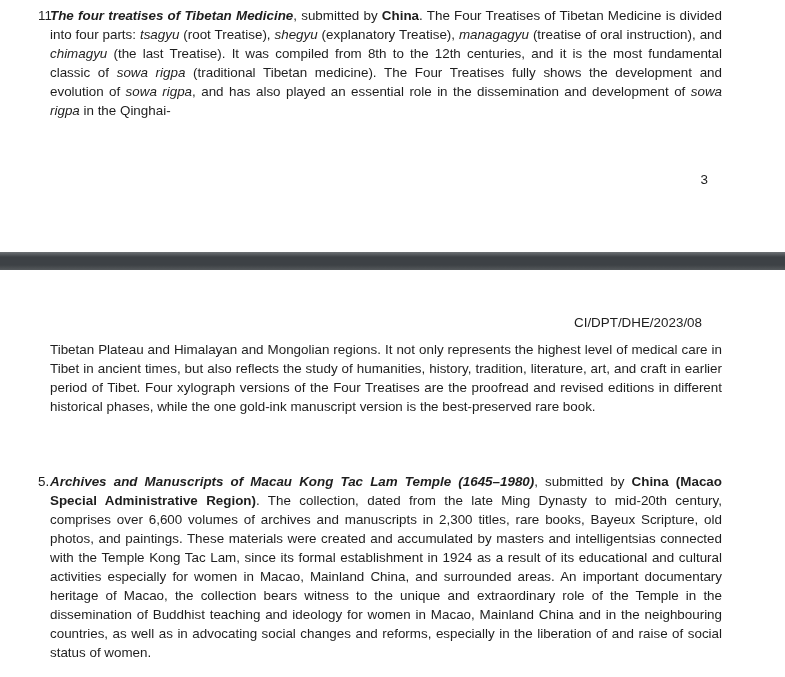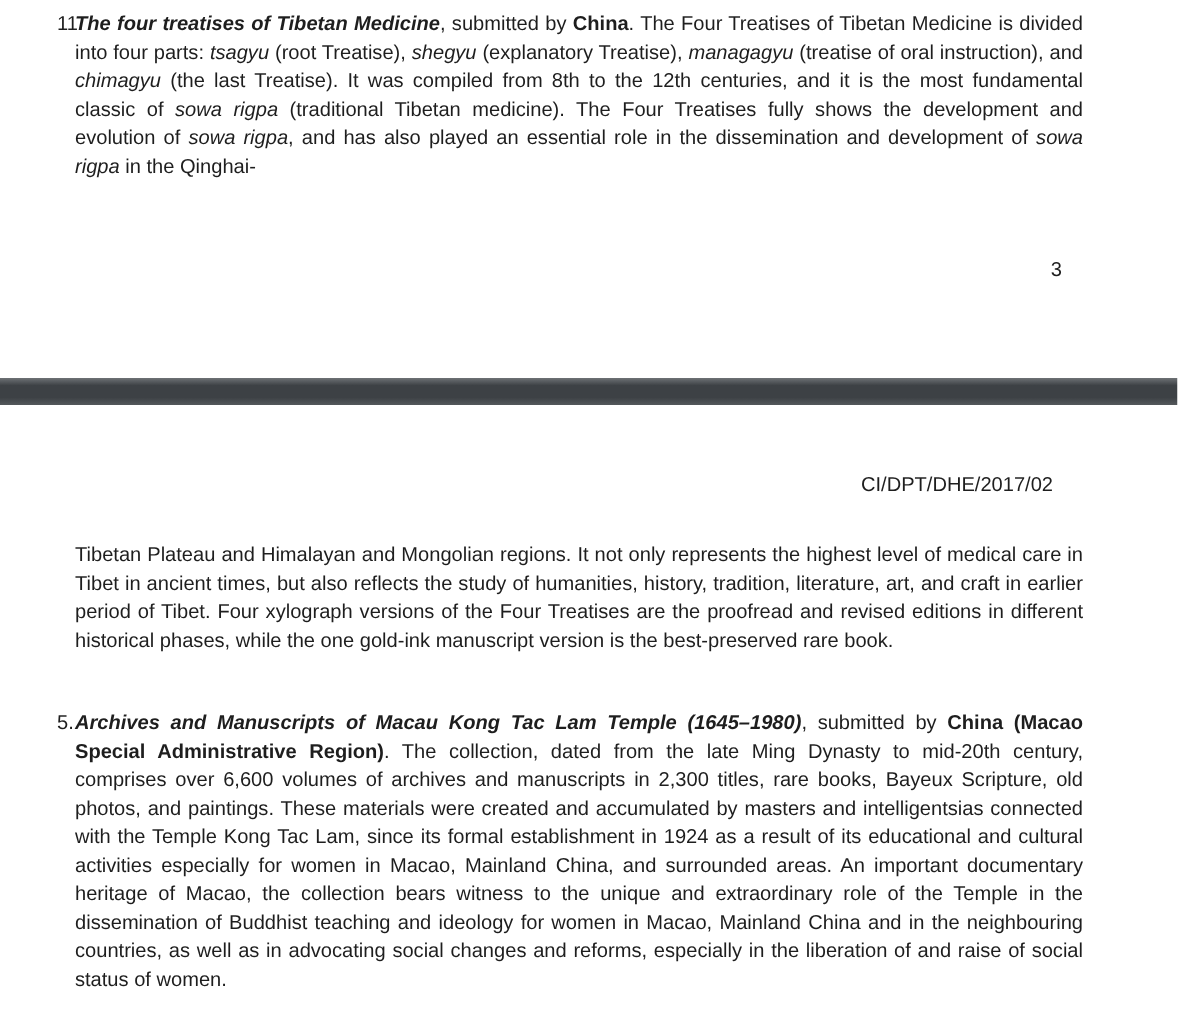--- a/index.html
+++ b/index.html
@@ -41,40 +41,40 @@
     background:linear-gradient(180deg,
       var(--separator-edge) 0%,
       var(--separator-mid) 28%,
       var(--separator-mid) 72%,
       #54585b 100%);
   }
   .doc-code{
     position:absolute;top:313px;right:83px;
     text-align:right;
   }
-  .para-cont{top:360px;}
+  .para-cont{top:340px;}
   .para-12{top:472px;}
 </style>
 </head>
 <body>
 
 <main class="viewport">
 
   <section>
     <div class="abs list-para para-11">
       <span class="num">11.</span>
       <p class="bodytext"><span class="run bold-italic">The four treatises of Tibetan Medicine</span><span class="run regular">, submitted by </span><span class="run bold">China</span><span class="run regular">. The Four Treatises of Tibetan Medicine is divided into four parts: </span><span class="run italic">tsagyu</span><span class="run regular"> (root Treatise), </span><span class="run italic">shegyu</span><span class="run regular"> (explanatory Treatise), </span><span class="run italic">managagyu</span><span class="run regular"> (treatise of oral instruction), and </span><span class="run italic">chimagyu</span><span class="run regular"> (the last Treatise). It was compiled from 8th to the 12th centuries, and it is the most fundamental classic of </span><span class="run italic">sowa rigpa</span><span class="run regular"> (traditional Tibetan medicine). The Four Treatises fully shows the development and evolution of </span><span class="run italic">sowa rigpa</span><span class="run regular">, and has also played an essential role in the dissemination and development of </span><span class="run italic">sowa rigpa</span><span class="run regular"> in the Qinghai-</span></p>
     </div>
     <div class="page-number">3</div>
   </section>
 
   <div class="page-separator"></div>
 
   <section>
-    <div class="doc-code">CI/DPT/DHE/2017/02</div>
+    <div class="doc-code">CI/DPT/DHE/2023/08</div>
 
     <div class="abs para-cont">
       <p class="bodytext"><span class="run regular">Tibetan Plateau and Himalayan and Mongolian regions. It not only represents the highest level of medical care in Tibet in ancient times, but also reflects the study of humanities, history, tradition, literature, art, and craft in earlier period of Tibet. Four xylograph versions of the Four Treatises are the proofread and revised editions in different historical phases, while the one gold-ink manuscript version is the best-preserved rare book.</span></p>
     </div>
 
     <div class="abs list-para para-12">
       <span class="num">5.</span>
       <p class="bodytext"><span class="run bold-italic">Archives and Manuscripts of Macau Kong Tac Lam Temple (1645–1980)</span><span class="run regular">, submitted by </span><span class="run bold">China (Macao Special Administrative Region)</span><span class="run regular">. The collection, dated from the late Ming Dynasty to mid-20th century, comprises over 6,600 volumes of archives and manuscripts in 2,300 titles, rare books, Bayeux Scripture, old photos, and paintings. These materials were created and accumulated by masters and intelligentsias connected with the Temple Kong Tac Lam, since its formal establishment in 1924 as a result of its educational and cultural activities especially for women in Macao, Mainland China, and surrounded areas. An important documentary heritage of Macao, the collection bears witness to the unique and extraordinary role of the Temple in the dissemination of Buddhist teaching and ideology for women in Macao, Mainland China and in the neighbouring countries, as well as in advocating social changes and reforms, especially in the liberation of and raise of social status of women.</span></p>
     </div>
   </section>

